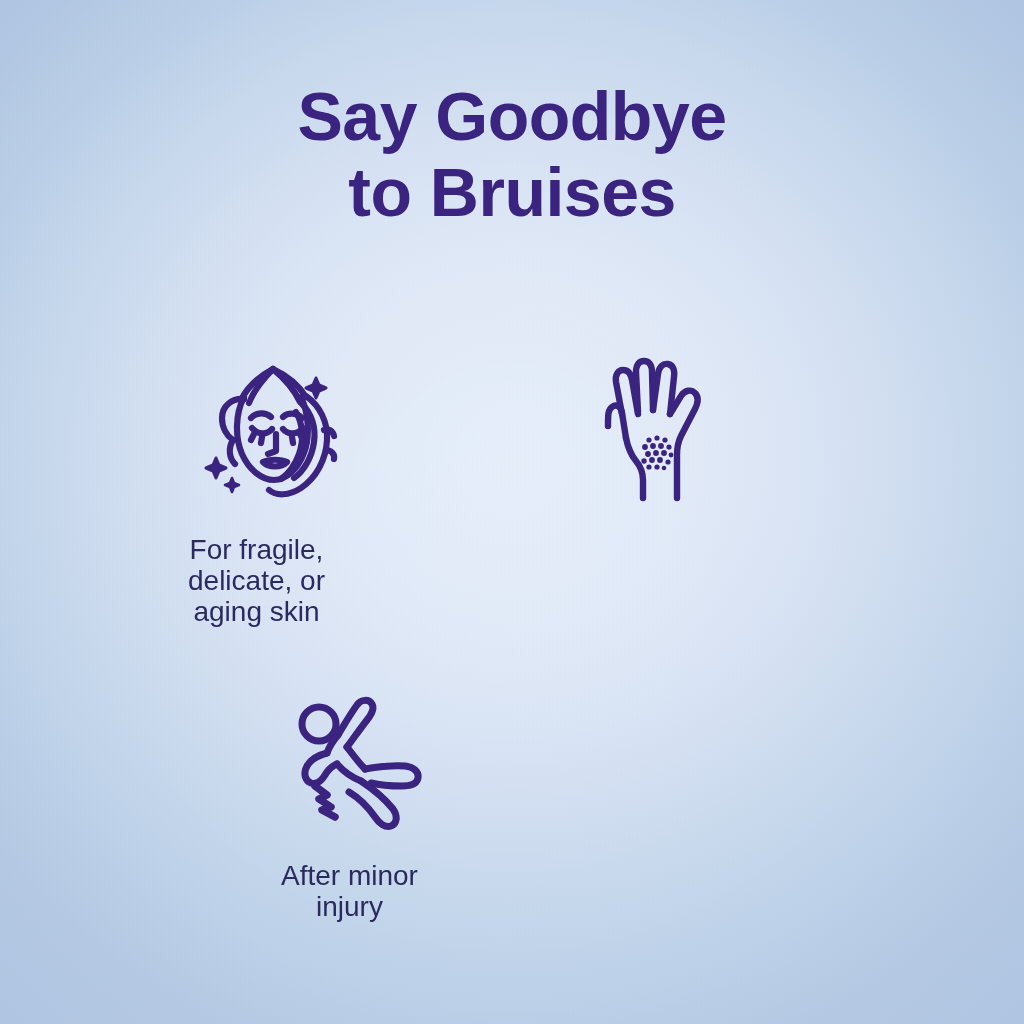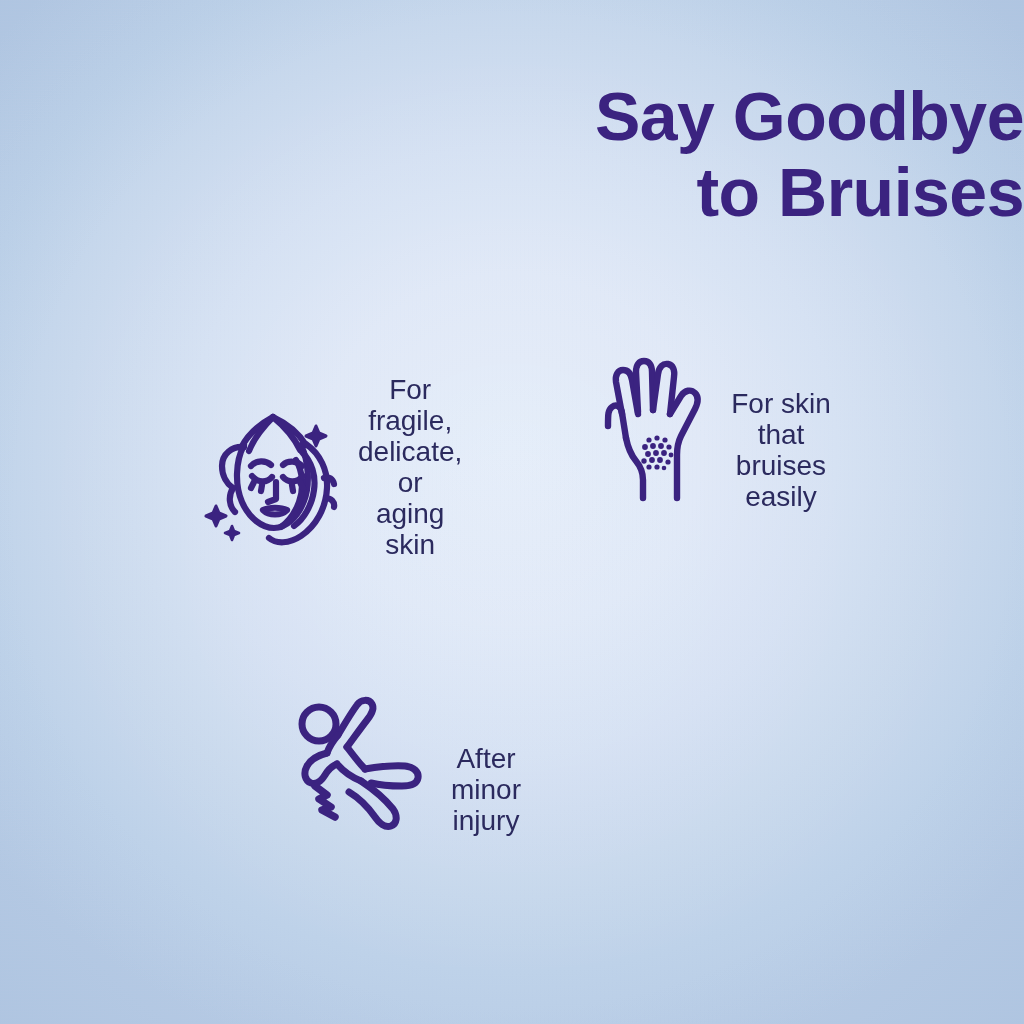--- a/index.html
+++ b/index.html
@@ -63,21 +63,20 @@
     z-index: 3;
   }
   .title-line {
     display: block;
     color: #3b2380;
     font-family: "Liberation Sans", sans-serif;
     font-weight: bold;
     font-size: 68px;
     line-height: 76px;
     letter-spacing: -0.5px;
-    text-align: right;
   }
 
   
   .row-top {
     position: absolute;
     top: 352px;
     left: 0;
     width: 1024px;
     display: flex;
     justify-content: center;
@@ -90,22 +89,22 @@
     top: 686px;
     left: 0;
     width: 812px;
     display: flex;
     justify-content: center;
     z-index: 3;
   }
 
   .feature {
     display: flex;
-    flex-direction: row;
-    align-items: flex-end;
+    flex-direction: column;
+    align-items: flex-start;
     width: 250px;
   }
   .icon-wrap {
     display: flex;
     align-items: center;
     justify-content: center;
     height: 160px;
   }
   .icon-wrap svg { display: block; }
 
@@ -241,23 +240,20 @@
             <circle cx="58" cy="109" r="2.7"></circle>
             <circle cx="66" cy="108" r="2.9"></circle>
             <circle cx="74" cy="108" r="2.9"></circle>
             <circle cx="82" cy="110" r="2.6"></circle>
             <circle cx="63" cy="115" r="2.6"></circle>
             <circle cx="71" cy="115" r="2.6"></circle>
             <circle cx="78" cy="116" r="2.3"></circle>
           </g>
         </svg>
       </div>
-      <div class="caption">For skin
-that bruises
-easily</div>
     </div>
 
   </div>
 
   <div class="row-bottom">
 
     <div class="feature feature-fall">
       <div class="icon-wrap">
         <svg width="160" height="140" viewBox="0 0 160 140" fill="none" stroke="#3b2380" stroke-width="7" stroke-linecap="round" stroke-linejoin="round">
 

